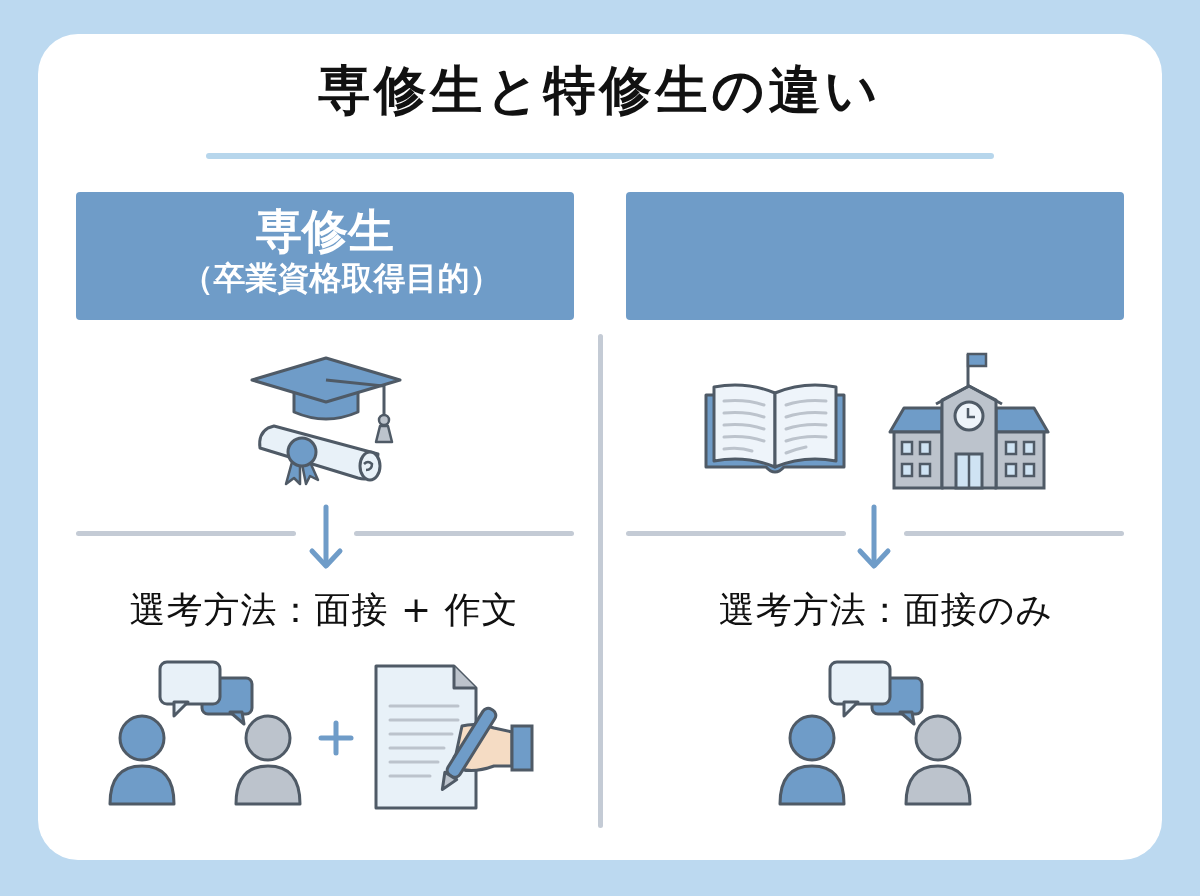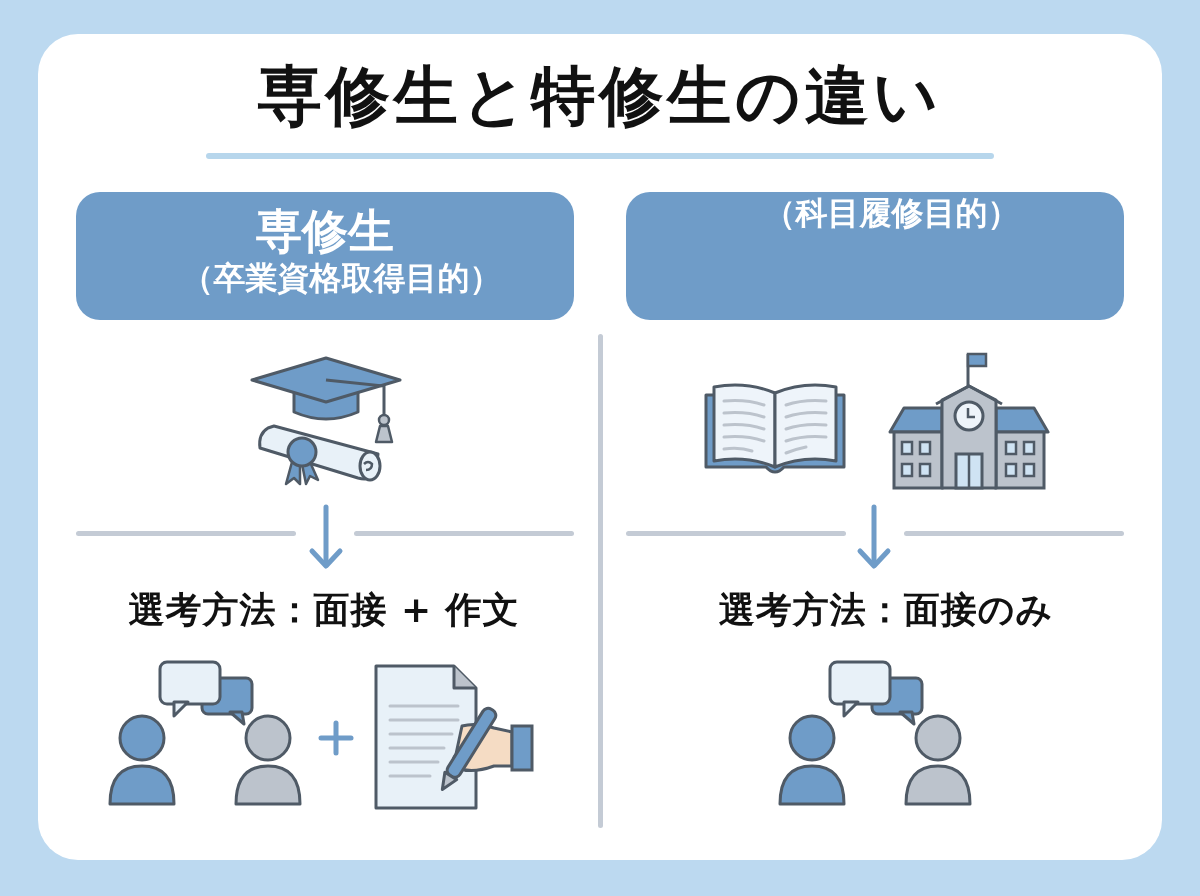--- a/index.html
+++ b/index.html
@@ -9,65 +9,64 @@
     font-family: "DejaVu Sans", "Liberation Sans", sans-serif;
     position: relative; overflow: hidden;
   }
   .card {
     position: absolute; left: 38px; top: 34px;
     width: 1124px; height: 826px;
     background: #ffffff; border-radius: 40px;
   }
   .title {
     position: absolute; left: 0; top: 64px; width: 1200px;
-    text-align: center; font-weight: bold; font-size: 64px; color: #111;
+    text-align: center; font-weight: bold; font-size: 52px; color: #111;
     letter-spacing: 4px; line-height: 1;
   }
   .title-underline {
     position: absolute; left: 206px; top: 153px; width: 788px; height: 6px;
     background: #b7d6ec; border-radius: 3px;
   }
   .header-box {
     position: absolute; top: 192px; width: 498px; height: 128px;
-    background: #6f9cc8; border-radius: 24px; color: #fff;
+    background: #6f9cc8; border-radius: 4px; color: #fff;
     text-align: center; font-weight: bold;
   }
   .header-box.left { left: 76px; }
   .header-box.right { left: 626px; }
   .header-name { font-size: 46px; margin-top: 14px; line-height: 1.1; }
   .header-sub { font-size: 32px; margin-top: 4px; line-height: 1.1; padding-left: 33px; }
   .divider-v {
     position: absolute; left: 598px; top: 334px; width: 5px; height: 494px;
     background: #c4cbd5; border-radius: 3px;
   }
   .hline {
     position: absolute; height: 5px; background: #c4cbd5; border-radius: 3px;
   }
   .arrow { position: absolute; }
   .method {
     position: absolute; top: 586px; text-align: center; width: 520px;
-    font-weight: bold; font-size: 36px; color: #111; letter-spacing: 1px;
+    font-weight: normal; font-size: 36px; color: #111; letter-spacing: 1px;
   }
   .icon { position: absolute; }
 </style>
 </head>
 <body>
 
 <div class="card"></div>
 
 <div class="title">専修生と特修生の違い</div>
 <div class="title-underline"></div>
 
 <div class="header-box left">
   <div class="header-name">専修生</div>
   <div class="header-sub">（卒業資格取得目的）</div>
 </div>
 
 <div class="header-box right">
-  <div class="header-sub">（科目履修目的）</div>
 </div>
 
 <div class="divider-v"></div>
 
 <svg class="icon" style="left:246px;top:350px" width="160" height="150" viewBox="0 0 160 150">
   <path d="M48 40 L48 62 Q80 76 112 62 L112 40" fill="#6f9cc8" stroke="#4f5a66" stroke-width="3" stroke-linejoin="round"></path>
   <polygon points="6,30 80,8 154,30 80,52" fill="#6f9cc8" stroke="#4f5a66" stroke-width="3" stroke-linejoin="round"></polygon>
   <path d="M80 30 L138 36 L138 66" fill="none" stroke="#4f5a66" stroke-width="3"></path>
   <circle cx="138" cy="70" r="5" fill="#bcc3cc" stroke="#4f5a66" stroke-width="2.5"></circle>
   <polygon points="134,76 142,76 146,92 130,92" fill="#bcc3cc" stroke="#4f5a66" stroke-width="2.5" stroke-linejoin="round"></polygon>

